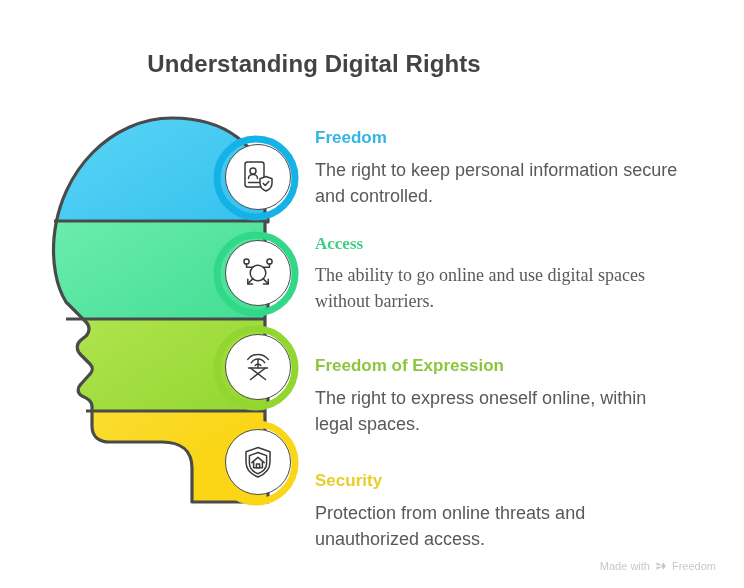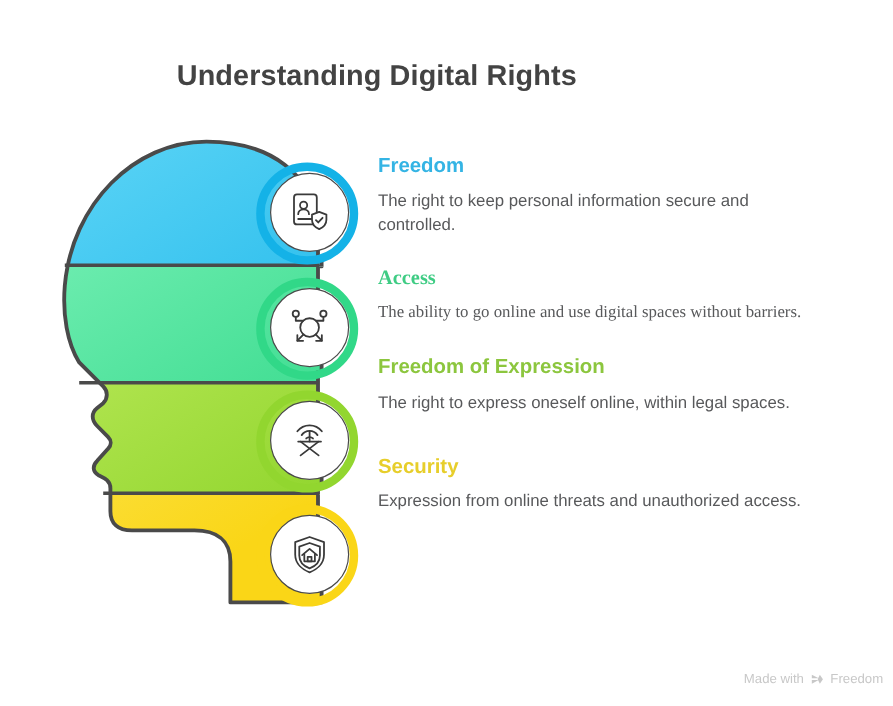--- a/index.html
+++ b/index.html
@@ -67,30 +67,30 @@
 
   .content-block { margin-bottom: 21px; }
 
   .block-heading {
     font-size: 17px;
     font-weight: bold;
     margin: 0 0 9px 0;
     line-height: 1.15;
   }
   .block-body {
-    font-size: 14px;
+    font-size: 18px;
     color: #58595b;
     line-height: 1.45;
     margin: 0;
     max-width: 372px;
   }
 
   #footer-credit {
     position: absolute;
-    right: 8px;
+    right: 28px;
     bottom: 16px;
     display: flex;
     align-items: center;
     gap: 5px;
     font-size: 11px;
     color: #c8c8c8;
   }
   #footer-credit svg { display: block; }
 </style>
 </head>
@@ -339,28 +339,28 @@
   <div class="content-block">
     <div class="block-heading" style="color:#34B4E4;">Freedom</div>
     <p class="block-body">The right to keep personal information secure and controlled.</p>
   </div>
 
   <div class="content-block" style="margin-top:25px;font-family:Liberation Serif, serif;">
     <div class="block-heading" style="color:#3FCC84;">Access</div>
     <p class="block-body">The ability to go online and use digital spaces without barriers.</p>
   </div>
 
-  <div class="content-block" style="margin-top:25px;">
+  <div class="content-block" style="margin-top:42px;">
     <div class="block-heading" style="color:#8CC63E;">Freedom of Expression</div>
     <p class="block-body">The right to express oneself online, within legal spaces.</p>
   </div>
 
   <div class="content-block" style="margin-top:34px;">
     <div class="block-heading" style="color:#E7CE2B;">Security</div>
-    <p class="block-body">Expression from online threats and unauthorized access.</p>
+    <p class="block-body">Protection from online threats and unauthorized access.</p>
   </div>
 </div>
 
 <div id="footer-credit">
   <span>Made with</span>
   <span>
     <svg width="12" height="12" viewBox="0 0 12 12">
       <path d="M1.5 2.2L7.2 5.3 1.5 5.3z" fill="#c8c8c8"></path>
       <path d="M1.5 6.7L7.2 6.7 1.5 9.8z" fill="#c8c8c8"></path>
       <path d="M8.2 2.2L10.8 6 8.2 9.8 6.4 6z" fill="#c8c8c8"></path>

